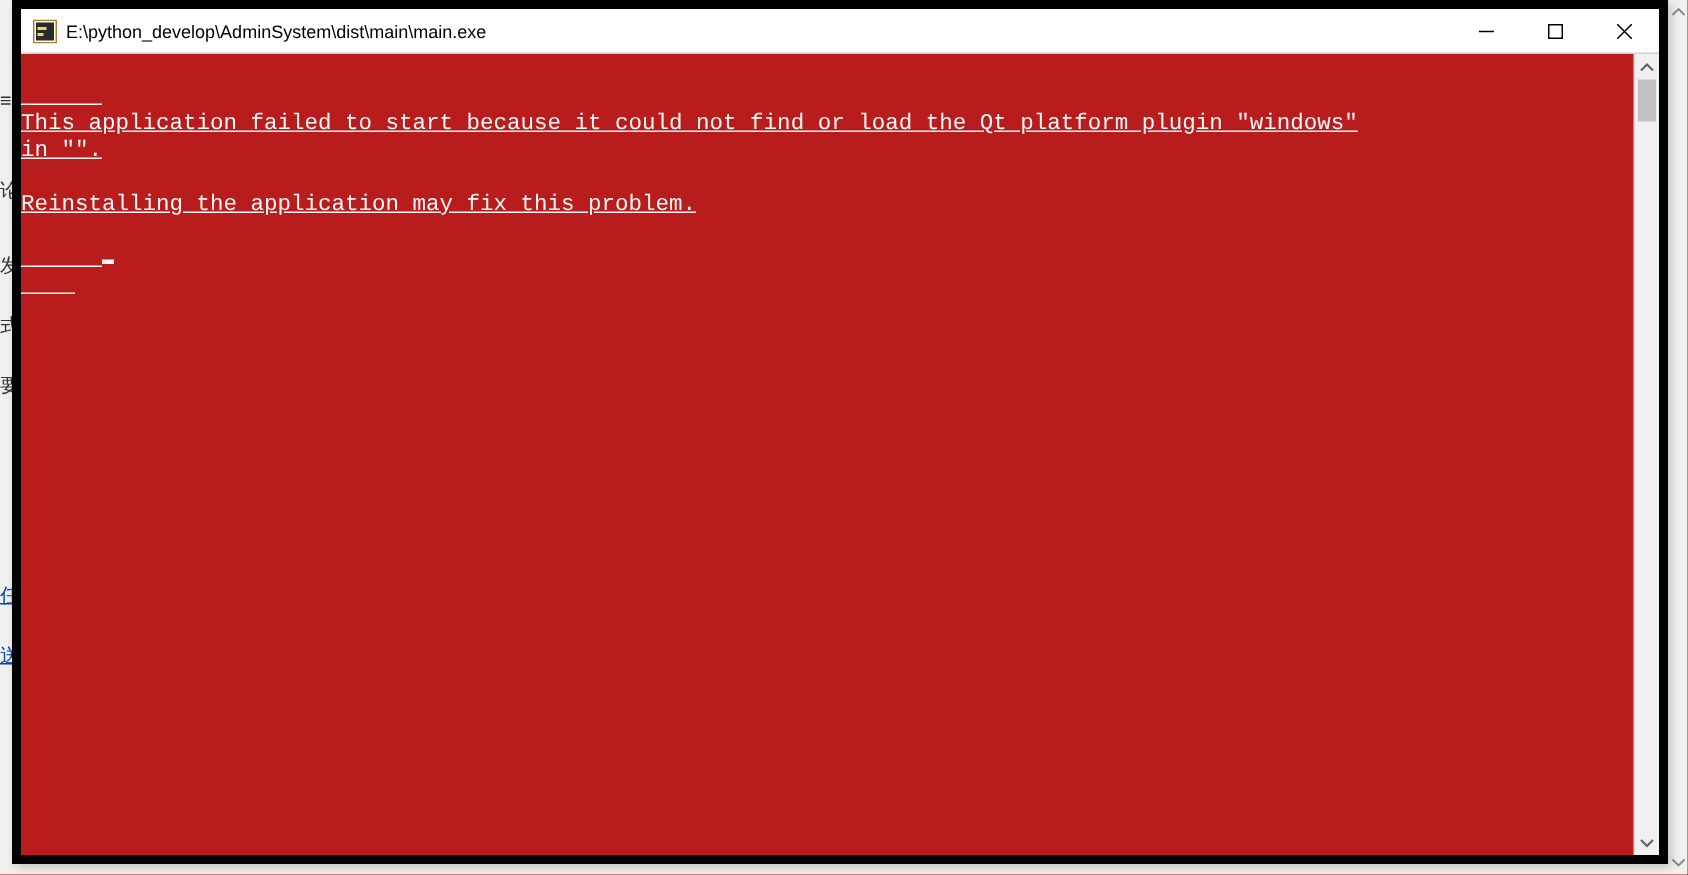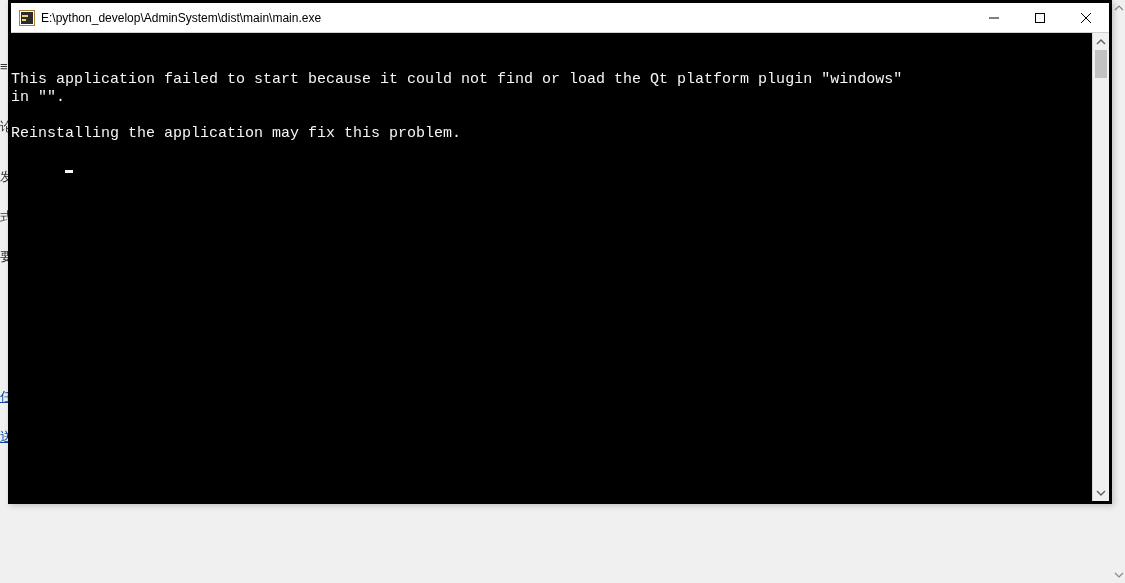--- a/index.html
+++ b/index.html
@@ -25,23 +25,23 @@
       left: 0;
       white-space: nowrap;
     }
     .bg-hints .link { color: #0645ad; text-decoration: underline; }
 
     .window {
       position: absolute;
       left: 8px;
       top: 0;
       width: 1104px;
-      height: 504px;
+      height: 576px;
       background: #fff;
-      border: 3px solid #000000;
+      border: 6px solid #000000;
       box-shadow: 2px 2px 6px rgba(0,0,0,0.2);
       display: flex;
       flex-direction: column;
     }
 
     .titlebar {
       height: 30px;
       background: #fff;
       display: flex;
       align-items: center;
@@ -78,30 +78,31 @@
     .win-btn svg { display: block; }
 
     .client {
       flex: 1 1 auto;
       display: flex;
       background: #fff;
       min-height: 0;
     }
     .console {
       flex: 1 1 auto;
-      background: #000000;
+      background: #b91c1c;
       color: #f5f5f5;
       font-family: "NSimSun", "SimSun", "Courier New", monospace;
       font-size: 15px;
       line-height: 18px;
       padding: 2px 0 0 0;
       white-space: pre-wrap;
       word-break: break-all;
       position: relative;
       overflow: hidden;
+      text-decoration: underline;
     }
     .cursor {
       display: inline-block;
       width: 8px;
       height: 3px;
       background: #f5f5f5;
       vertical-align: baseline;
       margin-top: 2px;
     }
 

